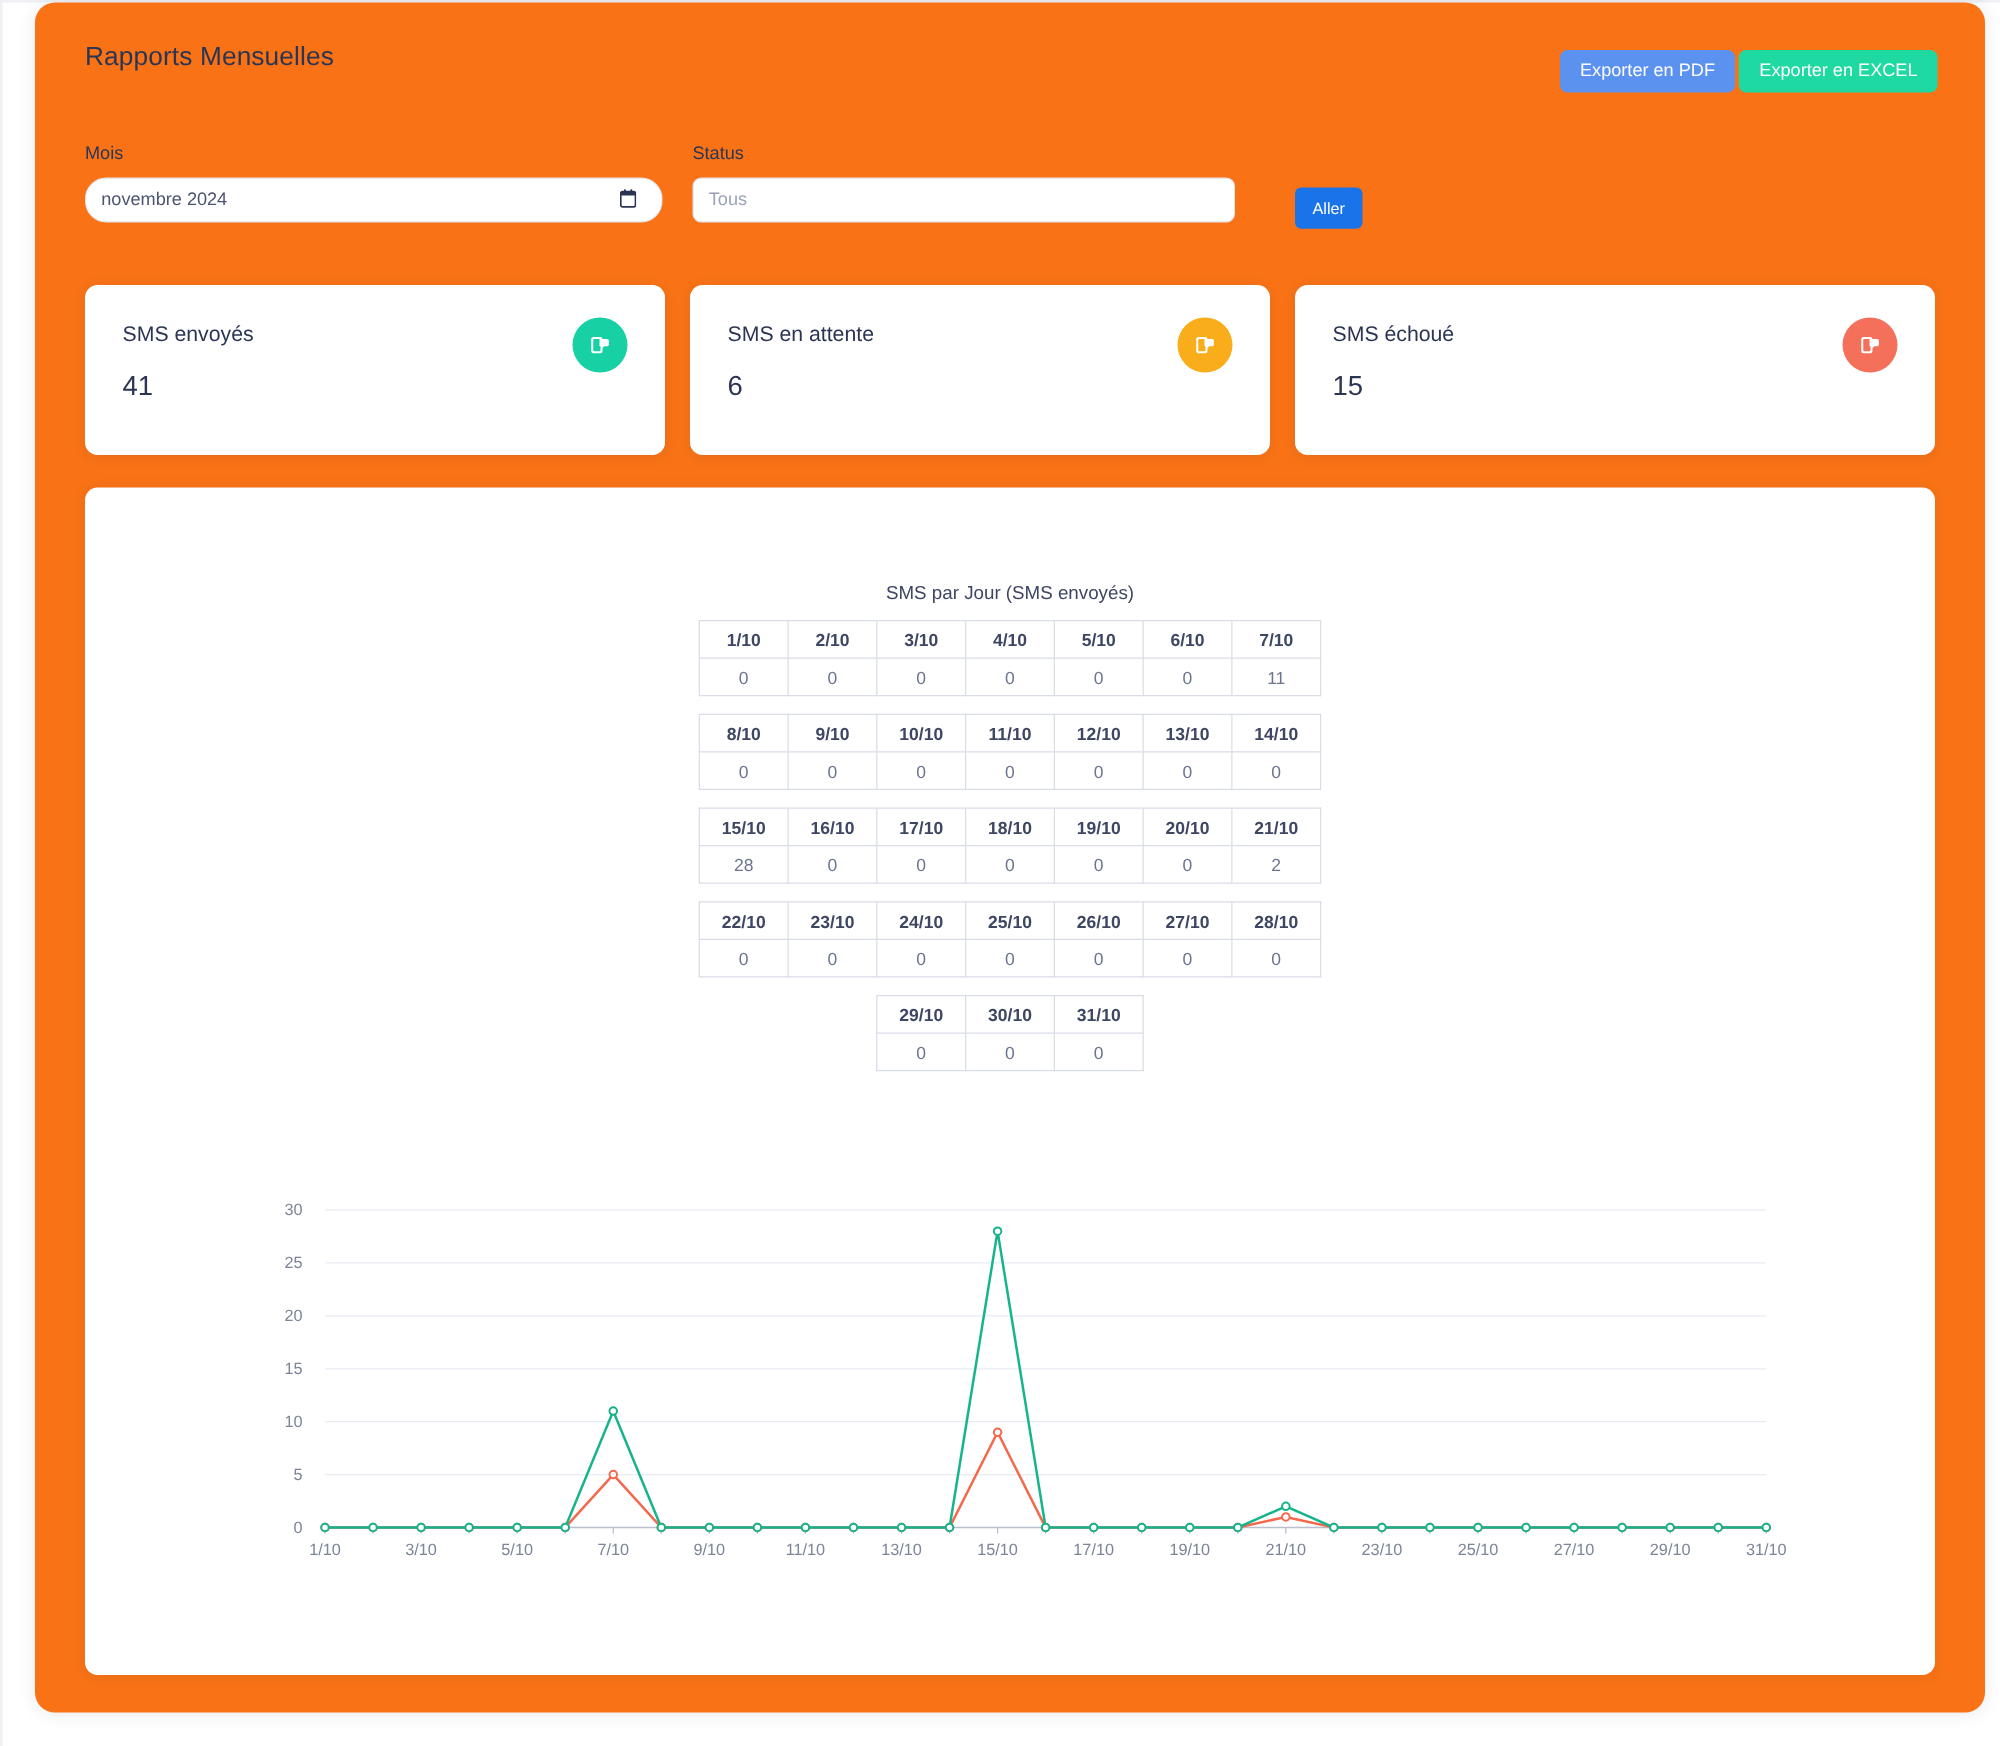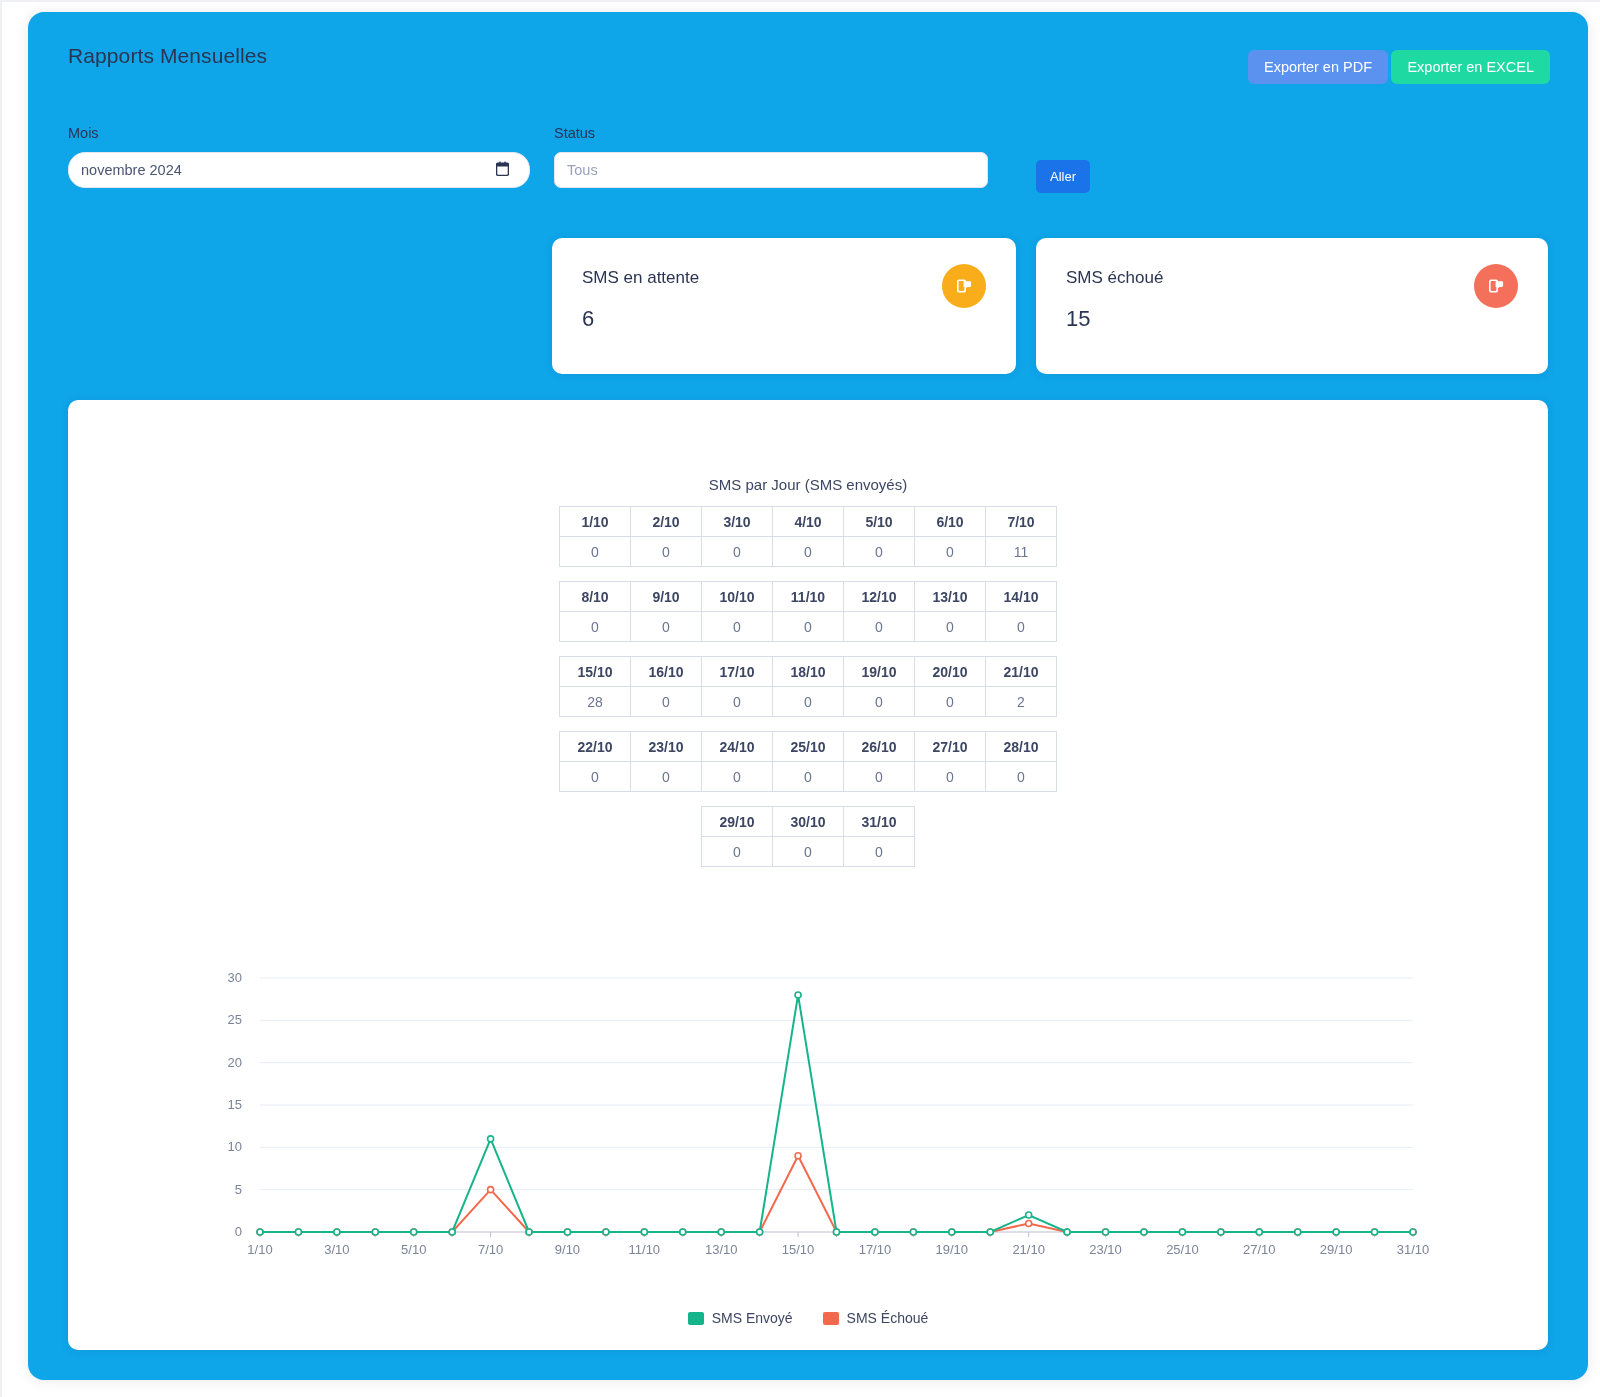--- a/index.html
+++ b/index.html
@@ -20,23 +20,23 @@
     position: absolute; left: 0; top: 0; width: 2px; height: 1397px;
     background: #eef0f4;
   }
   .rail-top {
     position: absolute; left: 0; top: 0; width: 1600px; height: 2px;
     background: #eef0f4;
   }
 
   .page-card {
     position: absolute;
-    left: 28px; top: 12px;
+    left: 28px; top: 2px;
     width: 1560px; height: 1368px;
-    background: #0ea5e9;
+    background: #f97316;
     border-radius: 16px;
     box-shadow: 0 1px 14px rgba(30,40,70,0.10);
   }
 
   .page-title {
     position: absolute; left: 40px; top: 32px;
     font-size: 21px; color: #2b3553; letter-spacing: .1px;
   }
 
   .btn {
@@ -166,20 +166,31 @@
       <rect x="0.6" y="2.2" width="11.8" height="3.2" rx="1.2" fill="#2b3553"></rect>
       <rect x="3.2" y="0.4" width="1.5" height="3" rx="0.6" fill="#2b3553"></rect>
       <rect x="8.3" y="0.4" width="1.5" height="3" rx="0.6" fill="#2b3553"></rect>
     </svg>
 
     <div class="field-label lbl-status">Status</div>
     <div class="input inp-status">Tous</div>
 
     <button class="btn btn-aller">Aller</button>
 
+    <div class="stat-card sc1">
+      <div class="stat-title">SMS envoyés</div>
+      <div class="stat-value">41</div>
+      <div class="stat-badge" style="background:#17d1a4">
+        <svg width="20" height="20" viewBox="0 0 20 20">
+          <rect x="3" y="3.5" width="9" height="13" rx="1.8" fill="#ffffff"></rect>
+          <rect x="4.6" y="5.1" width="5.8" height="9.8" rx="0.8" fill="#17d1a4"></rect>
+          <path d="M9.6 5.2h6.2a1.3 1.3 0 0 1 1.3 1.3v3.1a1.3 1.3 0 0 1-1.3 1.3h-2.3l-2.3 2v-2h-1.6z" fill="#ffffff"></path>
+        </svg>
+      </div>
+    </div>
 
     <div class="stat-card sc2">
       <div class="stat-title">SMS en attente</div>
       <div class="stat-value">6</div>
       <div class="stat-badge" style="background:#f9ad1b">
         <svg width="20" height="20" viewBox="0 0 20 20">
           <rect x="3" y="3.5" width="9" height="13" rx="1.8" fill="#ffffff"></rect>
           <rect x="4.6" y="5.1" width="5.8" height="9.8" rx="0.8" fill="#f9ad1b"></rect>
           <path d="M9.6 5.2h6.2a1.3 1.3 0 0 1 1.3 1.3v3.1a1.3 1.3 0 0 1-1.3 1.3h-2.3l-2.3 2v-2h-1.6z" fill="#ffffff"></path>
         </svg>
@@ -436,26 +447,16 @@
           <rect x="1072.9666666666667" y="269" width="6" height="6" fill="#ffffff" stroke="#16b48b" stroke-width="1.6" rx="3"></rect>
           <rect x="1111.4" y="269" width="6" height="6" fill="#ffffff" stroke="#16b48b" stroke-width="1.6" rx="3"></rect>
           <rect x="1149.8333333333335" y="269" width="6" height="6" fill="#ffffff" stroke="#16b48b" stroke-width="1.6" rx="3"></rect>
           <rect x="1188.2666666666667" y="269" width="6" height="6" fill="#ffffff" stroke="#16b48b" stroke-width="1.6" rx="3"></rect>
           <rect x="1226.7" y="269" width="6" height="6" fill="#ffffff" stroke="#16b48b" stroke-width="1.6" rx="3"></rect>
           <rect x="1265.1333333333334" y="269" width="6" height="6" fill="#ffffff" stroke="#16b48b" stroke-width="1.6" rx="3"></rect>
           <rect x="1303.5666666666666" y="269" width="6" height="6" fill="#ffffff" stroke="#16b48b" stroke-width="1.6" rx="3"></rect>
           <rect x="1342" y="269" width="6" height="6" fill="#ffffff" stroke="#16b48b" stroke-width="1.6" rx="3"></rect>
         </svg>
 
-      <div class="legend">
-        <div class="legend-item">
-          <span class="legend-swatch" style="background:#16b48b"></span>
-          <span class="legend-text">SMS Envoyé</span>
-        </div>
-        <div class="legend-item">
-          <span class="legend-swatch" style="background:#f4684c"></span>
-          <span class="legend-text">SMS Échoué</span>
-        </div>
-      </div>
     </div>
 
   </div>
 </div>
 
 </body></html>

